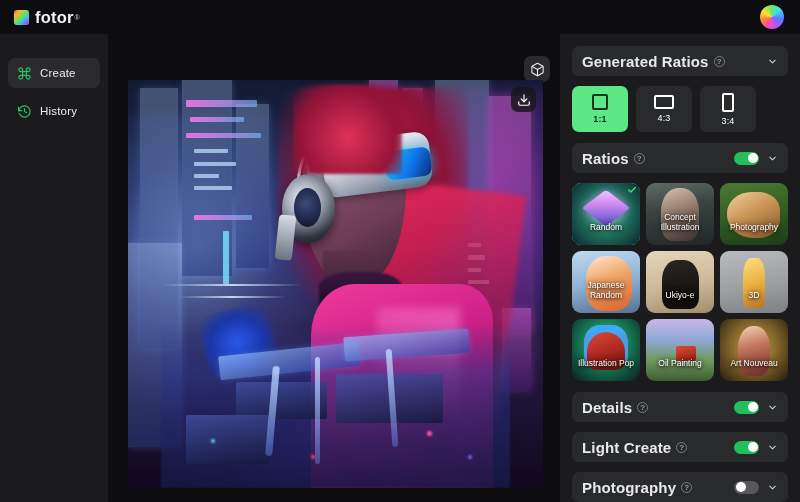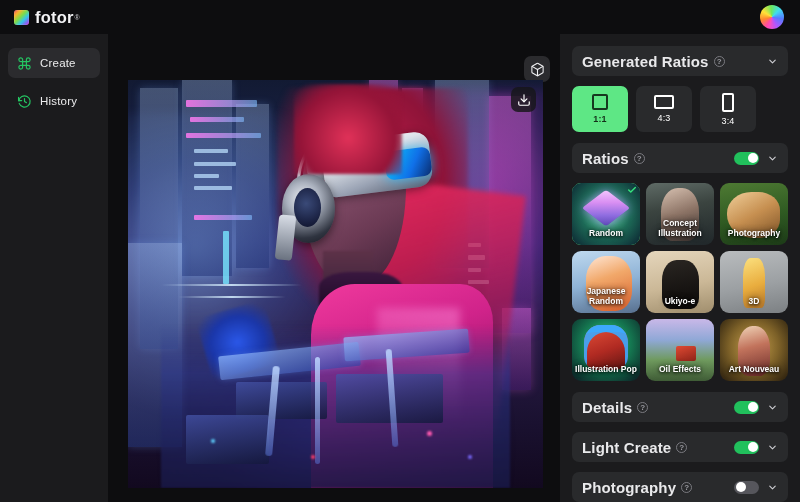--- a/index.html
+++ b/index.html
@@ -34,21 +34,21 @@
     background:
       conic-gradient(from 210deg,
         #ff4fa3 0deg, #ff8a3d 45deg, #ffe04d 90deg, #79e36a 145deg,
         #4fd9e8 195deg, #5b7cf5 250deg, #a35cf0 300deg, #ff4fa3 360deg);
     filter: saturate(1.15);
   }
 
   
   #sidebar {
     position: absolute; left: 0; top: 34px; width: 108px; height: 468px;
-    background: #1b1b1d; padding-top: 14px;
+    background: #1b1b1d; padding-top: 24px;
   }
   .side-item {
     display: flex; align-items: center; gap: 8px;
     height: 30px; margin: 0 8px 8px 8px; padding-left: 9px;
     border-radius: 7px; cursor: pointer;
   }
   .side-item.active { background: #2b2b2e; }
   .side-ico { width: 15px; height: 15px; flex: 0 0 15px; color: #25c462; display:block; }
   .side-label { color: #ececed; font-size: 11.5px; letter-spacing: .2px; }
 
@@ -280,22 +280,22 @@
   #styles-grid {
     display: grid; grid-template-columns: repeat(3, 68px); gap: 6px; margin-bottom: 11px;
   }
   .style-tile {
     position: relative; width: 68px; height: 62px; border-radius: 9px;
     overflow: hidden; cursor: pointer;
   }
   .style-tile.sel { outline: 1.5px solid #5ee785; outline-offset: -1.5px; }
   .tile-art { position: absolute; inset: 0; }
   .tile-label {
-    position: absolute; left: 0; right: 0; bottom: 7px;
-    color: #fff; font-size: 8.5px; font-weight: 700; text-align: center;
+    position: absolute; left: 0; right: 0; bottom: 13px;
+    color: #fff; font-size: 8.5px; font-weight: 400; text-align: center;
     line-height: 10px; text-shadow: 0 1px 3px rgba(0,0,0,.95), 0 0 6px rgba(0,0,0,.8);
     padding: 0 2px;
   }
   .tile-check {
     position: absolute; right: 3px; top: 2px; width: 10px; height: 10px;
     color: #35e07c;
   }
   
   .art-random {
     background: radial-gradient(circle at 50% 48%, #5fe3a0 0%, #1d6b57 52%, #0b2230 100%);
@@ -553,21 +553,21 @@
       <div class="style-tile">
         <div class="tile-art art-3d"></div>
         <div class="tile-label">3D</div>
       </div>
       <div class="style-tile">
         <div class="tile-art art-psych"></div>
         <div class="tile-label">Illustration Pop</div>
       </div>
       <div class="style-tile">
         <div class="tile-art art-oil"></div>
-        <div class="tile-label">Oil Effects</div>
+        <div class="tile-label">Oil Painting</div>
       </div>
       <div class="style-tile">
         <div class="tile-art art-nouveau"></div>
         <div class="tile-label">Art Nouveau</div>
       </div>
     </div>
 
     <div class="sec-head">
       <span class="sec-title">Details</span>
       <span class="qmark">?</span>

